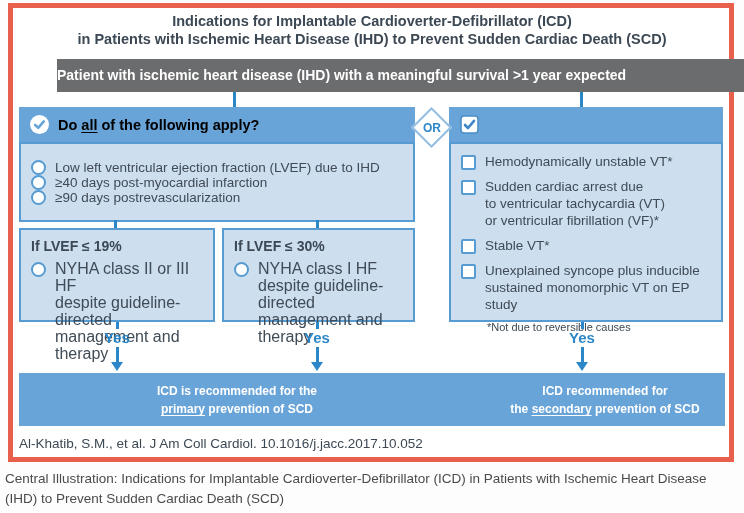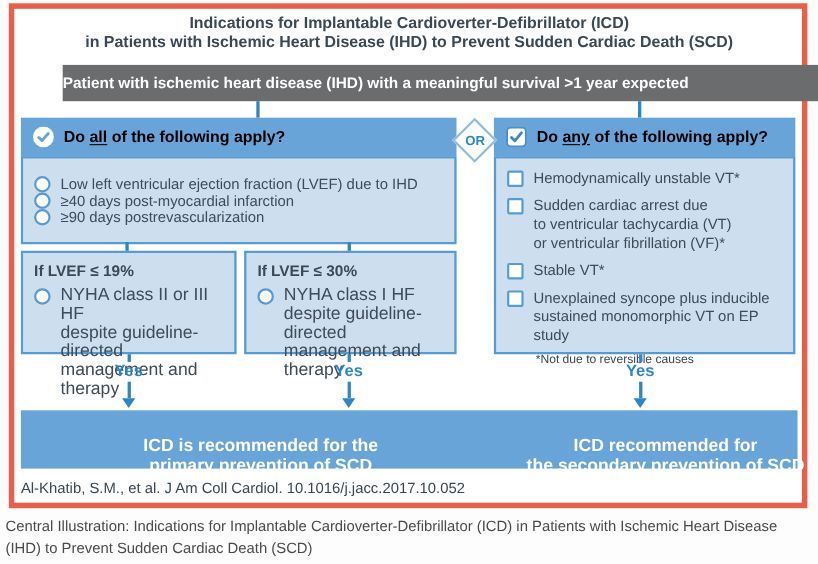--- a/index.html
+++ b/index.html
@@ -31,21 +31,21 @@
   .footnote{font-size:11px;margin-left:26px;color:var(--dark);}
   .or-wrap{left:411px;top:107px;width:42px;height:42px;z-index:5;}
   .or-diamond{position:absolute;left:6px;top:6px;width:29px;height:29px;background:#fff;border:2px solid #8FBCE2;transform:rotate(45deg);}
   .or-text{position:absolute;left:0;top:0;width:42px;height:42px;display:flex;align-items:center;justify-content:center;color:var(--accent);font-weight:bold;font-size:12px;}
   .yes-conn{position:absolute;width:60px;top:322px;height:51px;display:flex;flex-direction:column;align-items:center;}
   .yes-stub{width:3px;height:7px;background:var(--accent);}
   .yes-label{color:var(--accent);font-weight:bold;font-size:15px;line-height:18px;}
   .yes-shaft{width:3px;height:15px;background:var(--accent);}
   .yes-head{width:0;height:0;border-left:6px solid transparent;border-right:6px solid transparent;border-top:9px solid var(--accent);}
   .outcome-bar{left:19px;top:373px;width:706px;height:53px;background:var(--hblue);}
-  .outcome{position:absolute;color:#fff;font-weight:bold;font-size:16px;line-height:18px;text-align:center;width:300px;top:9px;margin-top:15px;}
+  .outcome{position:absolute;color:#fff;font-weight:bold;font-size:12px;line-height:18px;text-align:center;width:300px;top:9px;}
   .outcome-left{left:68px;}
   .outcome-right{left:436px;}
   .citation{left:19px;top:436px;font-size:13.5px;color:var(--dark);}
   .caption{left:5px;top:469px;width:726px;font-size:13.5px;line-height:20px;color:var(--cap);}
   svg{display:block;}
 </style>
 </head>
 <body>
 
 <div class="stage">
@@ -114,21 +114,20 @@
     <span class="or-text">OR</span>
   </div>
 
   <div class="abs panel-header" style="left:449px;top:107px;width:274px;">
     <span>
       <svg width="19" height="19" viewBox="0 0 19 19">
         <rect x="1" y="1" width="17" height="17" rx="3" fill="#fff" stroke="#4A8FC7" stroke-width="1.6"></rect>
         <path d="M5 10 L8 13 L14 5.8" stroke="#3F86C6" stroke-width="2.6" fill="none" stroke-linecap="round" stroke-linejoin="round"></path>
       </svg>
     </span>
-    <span class="q"><span>Do </span><span class="und">any</span><span> of the following apply?</span></span>
   </div>
 
   <div class="abs panel-body right-body">
     <div class="row">
       <span class="square-bullet"></span>
       <span class="preline">Hemodynamically unstable VT*</span>
     </div>
     <div class="row">
       <span class="square-bullet"></span>
       <span class="preline">Sudden cardiac arrest due

